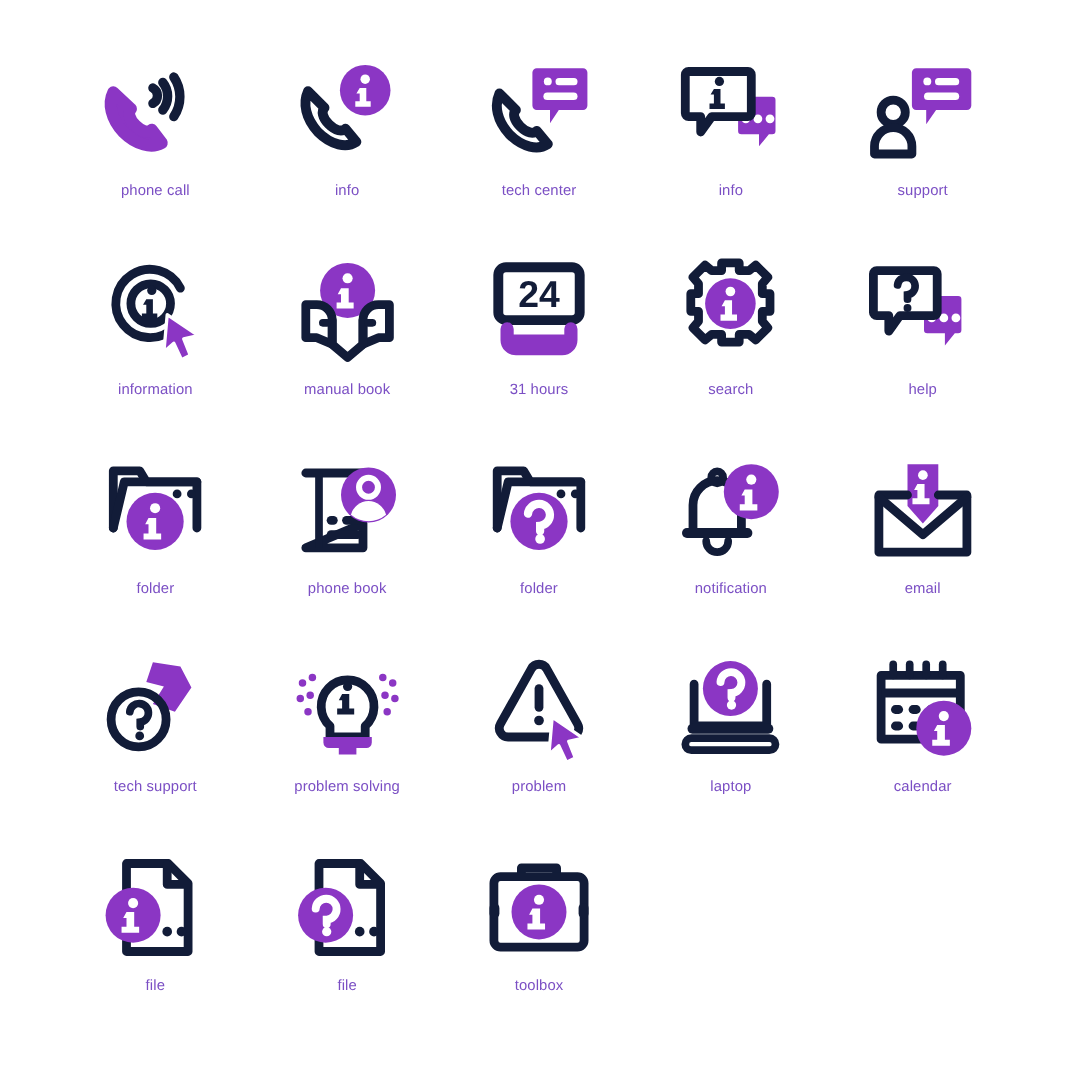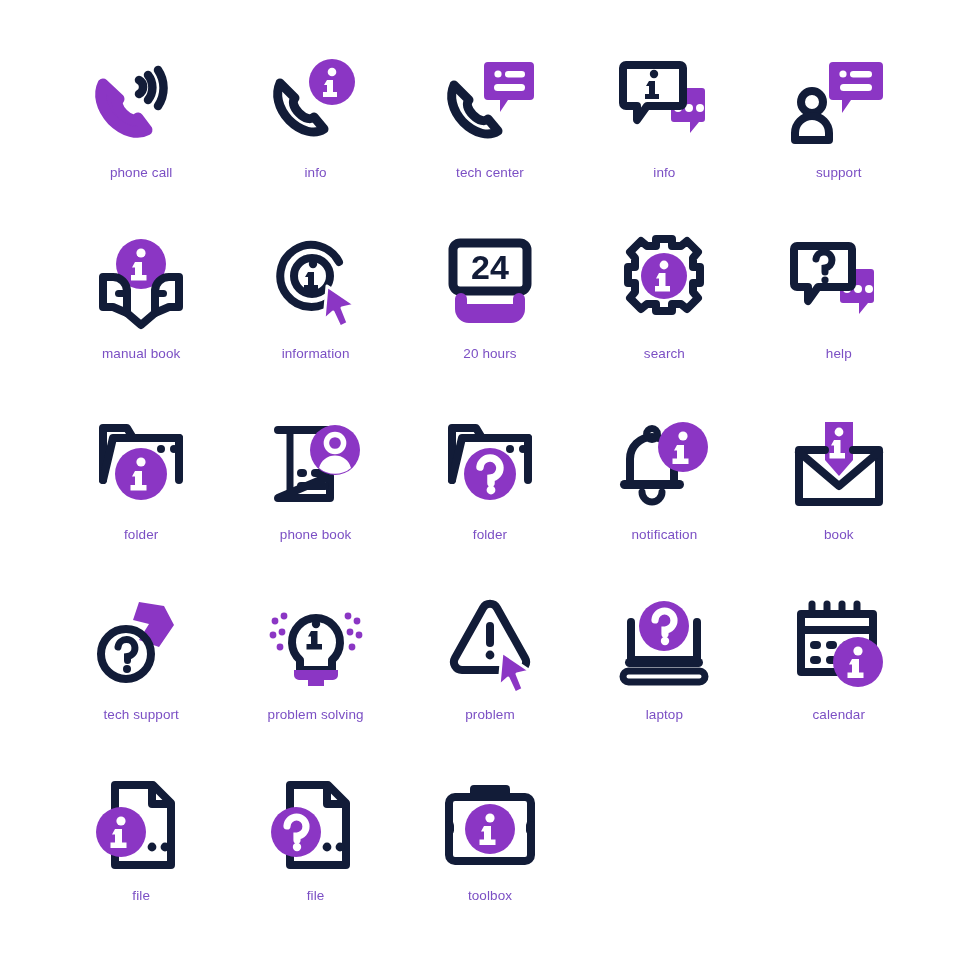--- a/index.html
+++ b/index.html
@@ -108,50 +108,50 @@
       <rect x="71" y="21" width="22" height="6.5" rx="3.2" fill="#fff"></rect>
       <rect x="61" y="34" width="32" height="7" rx="3.5" fill="#fff"></rect>
       <circle cx="33" cy="52" r="11" fill="none" stroke="#121C38" stroke-width="8"></circle>
       <path d="M16 90 v-7 a17 17 0 0 1 34 0 v7 z" fill="none" stroke="#121C38" stroke-width="8" stroke-linejoin="round"></path>
     </svg>
     <div class="icon-label">support</div>
   </div>
 
   <div class="icon-cell">
     <svg class="icon-art" viewBox="0 0 120 110">
+      <circle cx="56" cy="45" r="18" fill="none" stroke="#121C38" stroke-width="8"></circle>
+      <path d="M83 31 A31 31 0 1 0 77 67" fill="none" stroke="#121C38" stroke-width="8" stroke-linecap="round"></path>
+      <circle cx="57" cy="33" r="4.2" fill="#121C38"></circle>
+      <path d="M52 41 h6 v13 h4 v5 h-14 v-5 h4 v-8 h-3 z" fill="#121C38"></path>
+      <path d="M71 55 L99 74 L86 77 L92 92 L84 96 L77 81 L68 89 Z" fill="#8B36C4" stroke="#fff" stroke-width="3" stroke-linejoin="round"></path>
+    </svg>
+    <div class="icon-label">information</div>
+  </div>
+
+  <div class="icon-cell">
+    <svg class="icon-art" viewBox="0 0 120 110">
       <circle cx="60" cy="33" r="25" fill="#8B36C4"></circle>
       <circle cx="60" cy="22" r="4.6" fill="#fff"></circle>
       <path d="M54 31 h7 v13 h4.5 v5.5 h-15.5 v-5.5 h4 v-7.5 h-3 z" fill="#fff"></path>
       <path d="M22 52 v-6 h10 a14 14 0 0 1 14 14 v22 l-14 -6 h-10 z" fill="none" stroke="#121C38" stroke-width="8" stroke-linejoin="round" stroke-linecap="round"></path>
       <path d="M98 52 v-6 h-10 a14 14 0 0 0 -14 14 v22 l14 -6 h10 z" fill="none" stroke="#121C38" stroke-width="8" stroke-linejoin="round" stroke-linecap="round"></path>
       <path d="M46 60 v22 l14 12 l14 -12 v-22" fill="none" stroke="#121C38" stroke-width="8" stroke-linejoin="round" stroke-linecap="round"></path>
       <rect x="34" y="59" width="11" height="7" rx="3.5" fill="#121C38"></rect>
       <rect x="75" y="59" width="11" height="7" rx="3.5" fill="#121C38"></rect>
     </svg>
     <div class="icon-label">manual book</div>
   </div>
 
   <div class="icon-cell">
     <svg class="icon-art" viewBox="0 0 120 110">
-      <circle cx="56" cy="45" r="18" fill="none" stroke="#121C38" stroke-width="8"></circle>
-      <path d="M83 31 A31 31 0 1 0 77 67" fill="none" stroke="#121C38" stroke-width="8" stroke-linecap="round"></path>
-      <circle cx="57" cy="33" r="4.2" fill="#121C38"></circle>
-      <path d="M52 41 h6 v13 h4 v5 h-14 v-5 h4 v-8 h-3 z" fill="#121C38"></path>
-      <path d="M71 55 L99 74 L86 77 L92 92 L84 96 L77 81 L68 89 Z" fill="#8B36C4" stroke="#fff" stroke-width="3" stroke-linejoin="round"></path>
-    </svg>
-    <div class="icon-label">information</div>
-  </div>
-
-  <div class="icon-cell">
-    <svg class="icon-art" viewBox="0 0 120 110">
       <rect x="23" y="12" width="74" height="48" rx="7" fill="none" stroke="#121C38" stroke-width="9"></rect>
       <text x="60" y="48" font-family="'Liberation Sans',sans-serif" font-size="34" font-weight="bold" fill="#121C38" text-anchor="middle">24</text>
       <path d="M25 68 a6 6 0 0 1 12 0 v5 h46 v-5 a6 6 0 0 1 12 0 v10 a14 14 0 0 1 -14 14 h-42 a14 14 0 0 1 -14 -14 z" fill="#8B36C4"></path>
     </svg>
-    <div class="icon-label">20 hours</div>
+    <div class="icon-label">31 hours</div>
   </div>
 
   <div class="icon-cell">
     <svg class="icon-art" viewBox="0 0 120 110">
       <path d="M52 8 h16 v7 h9 l6 -5 l11 11 l-5 6 v9 h7 v16 h-7 v9 l5 6 l-11 11 l-6 -5 h-9 v7 h-16 v-7 h-9 l-6 5 l-11 -11 l5 -6 v-9 h-7 v-16 h7 v-9 l-5 -6 l11 -11 l6 5 h9 z" fill="none" stroke="#121C38" stroke-width="8" stroke-linejoin="round"></path>
       <circle cx="60" cy="45" r="23" fill="#8B36C4"></circle>
       <circle cx="60" cy="34" r="4.4" fill="#fff"></circle>
       <path d="M55 42 h6.5 v13 h4.5 v5.5 h-15 v-5.5 h4 v-7.5 h-3 z" fill="#fff"></path>
     </svg>
     <div class="icon-label">search</div>
@@ -225,21 +225,21 @@
   </div>
 
   <div class="icon-cell">
     <svg class="icon-art" viewBox="0 0 120 110">
       <path d="M46 10 h28 v38 l-14 16 l-14 -16 z" fill="#8B36C4"></path>
       <circle cx="60" cy="20" r="4.4" fill="#fff"></circle>
       <path d="M55 28 h6.5 v13 h4.5 v5.5 h-15.5 v-5.5 h4.5 v-7.5 h-3 z" fill="#fff"></path>
       <path d="M46 38 h-26 v52 h80 v-52 h-26" fill="none" stroke="#121C38" stroke-width="8" stroke-linejoin="round" stroke-linecap="round"></path>
       <path d="M20 40 L60 74 L100 40" fill="none" stroke="#121C38" stroke-width="8" stroke-linejoin="round" stroke-linecap="round"></path>
     </svg>
-    <div class="icon-label">book</div>
+    <div class="icon-label">email</div>
   </div>
 
   <div class="icon-cell">
     <svg class="icon-art" viewBox="0 0 120 110">
       <path d="M58 10 L83 14 L93 33 L78 55 L58 48 L68 32 L52 28 Z" fill="#8B36C4"></path>
       <circle cx="45" cy="62" r="25" fill="none" stroke="#121C38" stroke-width="8"></circle>
       <path d="M37 55 a8.5 8.5 0 1 1 9.5 9.5 v4" fill="none" stroke="#121C38" stroke-width="7" stroke-linecap="round"></path>
       <circle cx="46" cy="77" r="4" fill="#121C38"></circle>
     </svg>
     <div class="icon-label">tech support</div>

